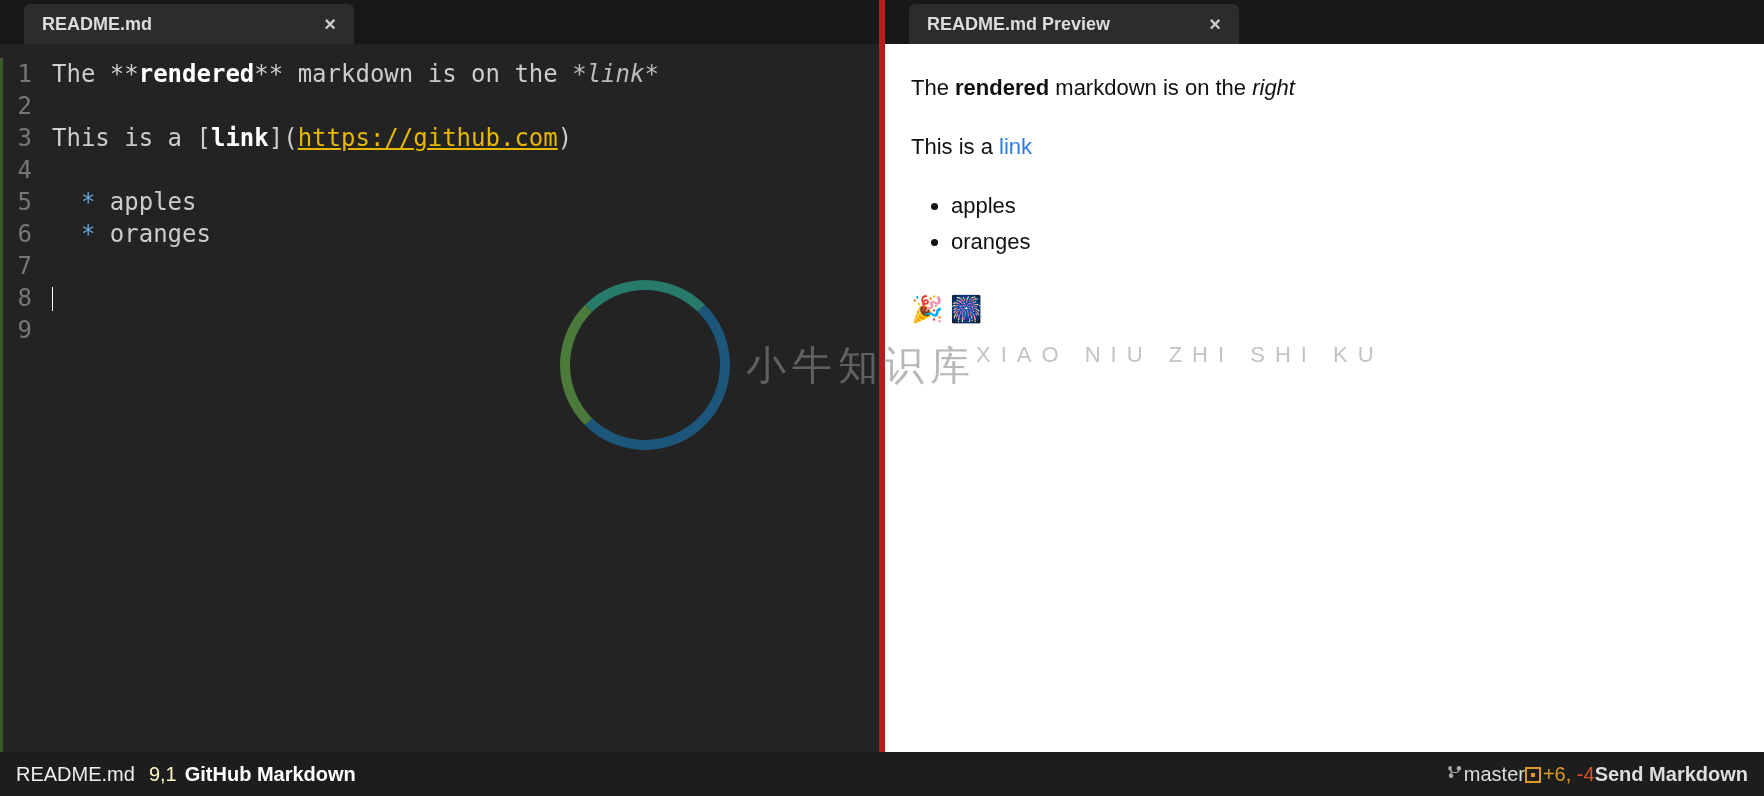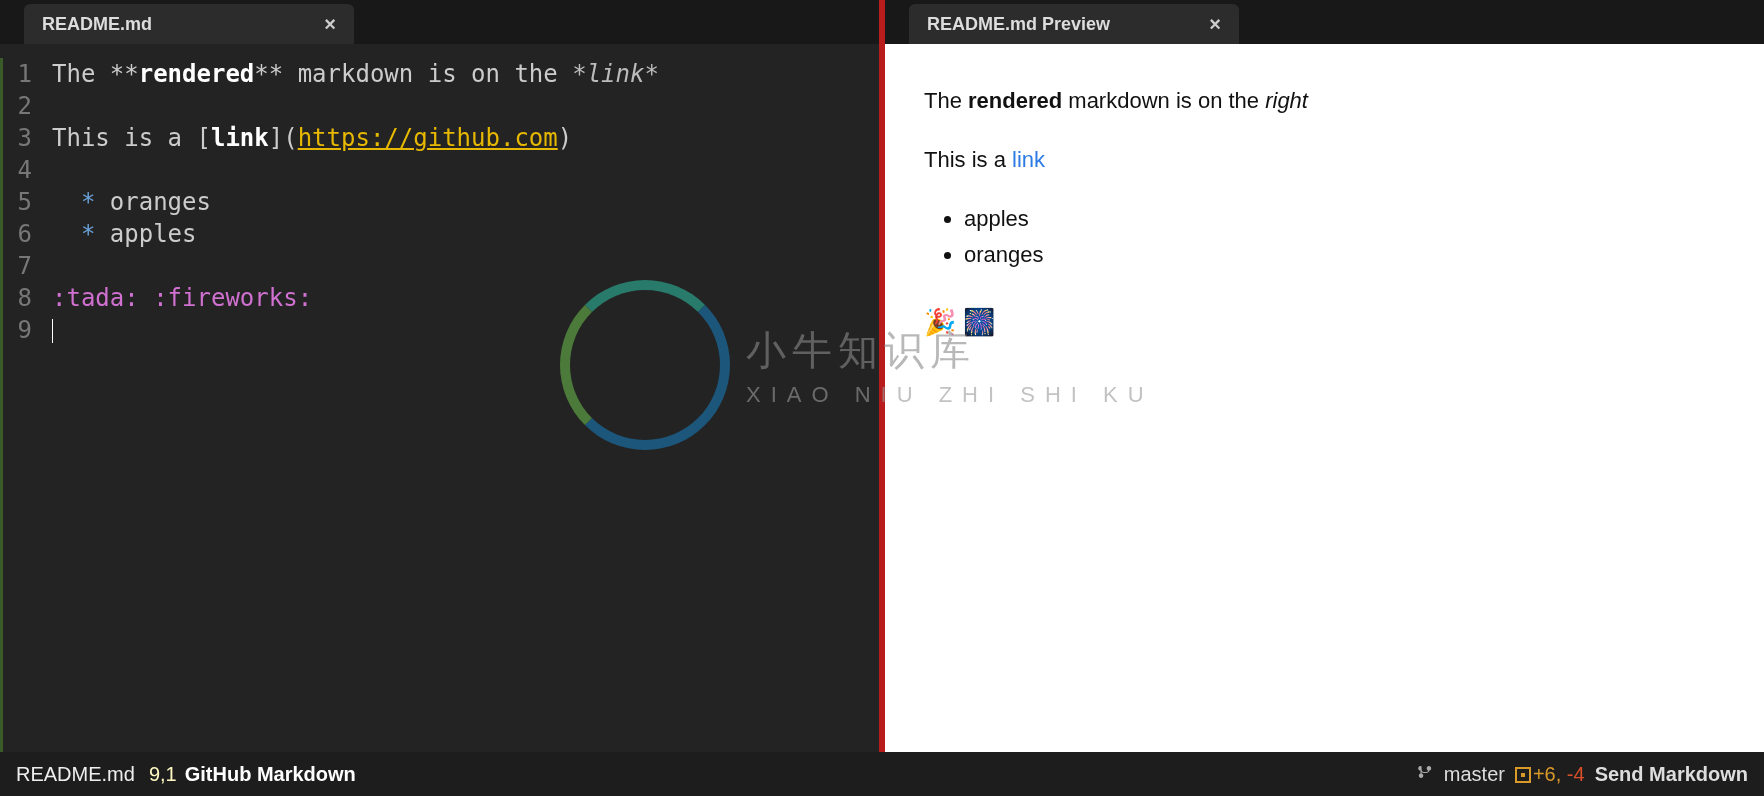--- a/index.html
+++ b/index.html
@@ -85,21 +85,21 @@
     .cursor-line {
       display: inline-block;
       width: 1px; height: 24px;
       background: #fff;
       vertical-align: middle;
     }
     .preview {
       flex: 1;
       background: #fff;
       color: #111;
-      padding: 39px;
+      padding: 26px;
       font-size: 22px;
       line-height: 1.6;
       overflow: auto;
     }
     .preview p { margin-bottom: 24px; }
     .preview a { color: #2c7be5; text-decoration: none; }
     .preview ul { margin: 0 0 24px 40px; }
     .preview ul li { list-style: disc; }
     .preview b { font-weight: 700; }
     .preview i { font-style: italic; }
@@ -110,21 +110,21 @@
       color: #ddd;
       display: flex;
       align-items: center;
       padding: 0 16px;
       font-size: 20px;
     }
     .status-left { display: flex; align-items: center; gap: 8px; }
     .status-left .fname { color: #eee; margin-right: 6px; }
     .status-left .pos { color: #fef9c3; }
     .status-left .grammar { color: #fff; font-weight: 700; }
-    .status-right { margin-left: auto; display: flex; align-items: flex-end; gap: 10px; }
+    .status-right { margin-left: auto; display: flex; align-items: flex-end; }
     .branch-icon svg { width: 18px; height: 18px; fill: #aaa; }
     .diff-add { color: #d99a2a; }
     .diff-del { color: #d94f2a; }
     .diff-box {
       display: inline-block;
       width: 16px; height: 16px;
       border: 2px solid #d99a2a;
       position: relative;
       margin-right: 2px;
       vertical-align: -2px;
@@ -150,21 +150,21 @@
       border-radius: 50%;
       border: 10px solid #2cb59a;
       border-top-color: #2cb59a;
       border-right-color: #1978b5;
       border-bottom-color: #1978b5;
       border-left-color: #68b54a;
       display:flex;align-items:center;justify-content:center;
     }
     .watermark-text { color: #8a8a8a; font-size: 40px; letter-spacing: 6px; }
     .watermark-sub { color: #9a9a9a; font-size: 22px; letter-spacing: 10px; margin-top: 4px;}
-    .watermark-right { display:flex; flex-direction:column; }
+    .watermark-right { display:flex; }
   </style>
 </head>
 <body>
 
 <div class="panes">
 
   <div class="pane">
     <div class="tab-bar">
       <div class="tab">
         <span>README.md</span>
@@ -181,24 +181,23 @@
         <div class="lineno">6</div>
         <div class="lineno">7</div>
         <div class="lineno">8</div>
         <div class="lineno">9</div>
       </div>
       <div class="code">
         <div class="line"><span>The </span><span class="tok-star">**</span><span class="tok-bold">rendered</span><span class="tok-star">**</span><span> markdown is on the </span><span class="tok-italic">*link*</span></div>
         <div class="line"></div>
         <div class="line"><span>This is a [</span><span class="tok-bold">link</span><span class="tok-bracket">](</span><span class="tok-link">https://github.com</span><span class="tok-bracket">)</span></div>
         <div class="line"></div>
+        <div class="line"><span class="tok-bullet">  * </span><span>apples</span></div>
         <div class="line"><span class="tok-bullet">  * </span><span>oranges</span></div>
-        <div class="line"><span class="tok-bullet">  * </span><span>apples</span></div>
         <div class="line"></div>
-        <div class="line"><span class="tok-emoji">:tada:</span><span> </span><span class="tok-emoji">:fireworks:</span></div>
         <div class="line"><span class="cursor-line"></span></div>
       </div>
     </div>
   </div>
 
   <div class="pane">
     <div class="tab-bar">
       <div class="tab">
         <span>README.md Preview</span>
         <span class="close-icon">×</span>

